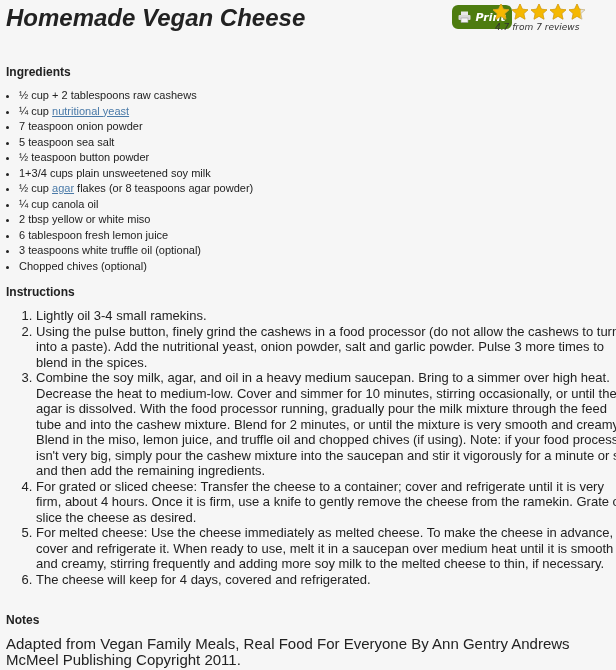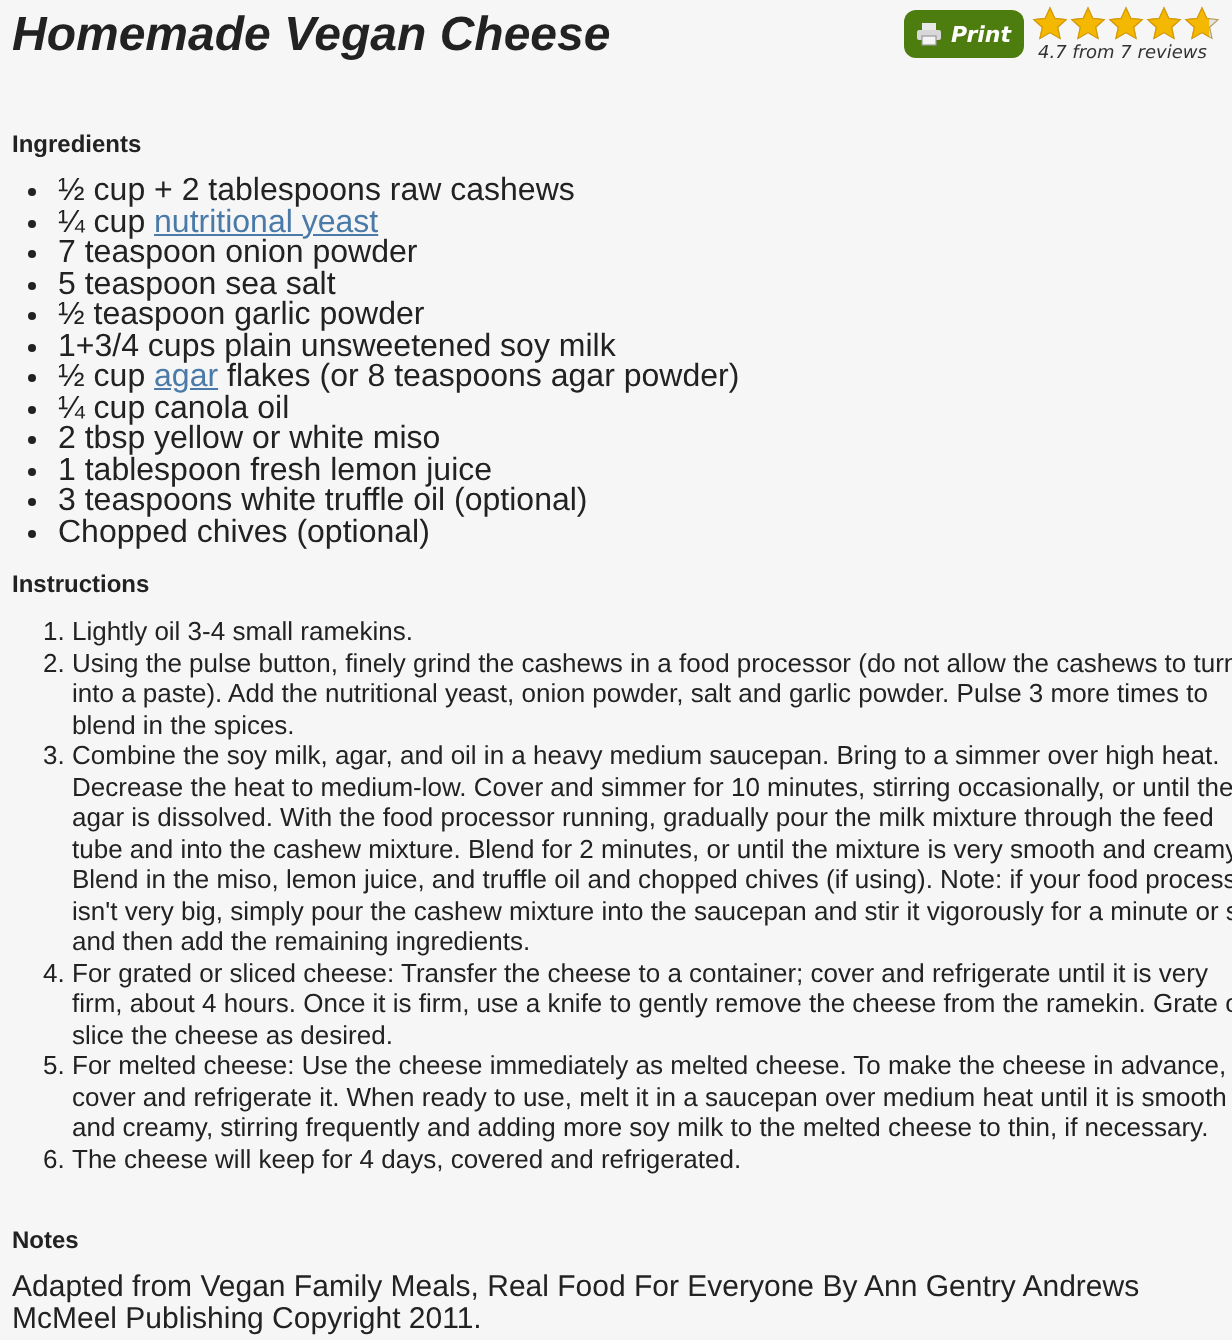--- a/index.html
+++ b/index.html
@@ -44,21 +44,21 @@
       font-size: 11px;
       display: flex;
       align-items: center;
       justify-content: center;
       gap: 4px;
       cursor: pointer;
     }
     .print-btn svg { display: block; }
     .rating {
       position: absolute;
-      left: 516px;
+      left: 492px;
       top: 3px;
       width: 96px;
     }
     .stars {
       display: flex;
       gap: 1px;
       height: 18px;
     }
     .star svg { display: block; }
     .rating-text {
@@ -78,22 +78,22 @@
       left: 6px;
     }
     .h-ingredients { top: 65px; }
     .h-instructions { top: 285px; }
     .h-notes { top: 613px; }
     ul.ingredients {
       position: absolute;
       top: 88px;
       left: 0;
       margin: 0;
-      padding-left: 29px;
-      font-size: 16px;
+      padding-left: 19px;
+      font-size: 11px;
       line-height: 15.5px;
     }
     ul.ingredients li {
       list-style: disc;
     }
     a.link {
       color: #4a7aa8;
       text-decoration: underline;
     }
     ol.instructions {
@@ -197,26 +197,26 @@
     <div class="rating-text">4.7 from 7 reviews</div>
   </div>
 </div>
 
 <h2 class="h-ingredients">Ingredients</h2>
 <ul class="ingredients" id="ingredients-list">
     <li><span>½ cup + 2 tablespoons raw cashews</span></li>
     <li><span>¼ cup </span><a class="link">nutritional yeast</a></li>
     <li><span>7 teaspoon onion powder</span></li>
     <li><span>5 teaspoon sea salt</span></li>
-    <li><span>½ teaspoon garlic powder</span></li>
+    <li><span>½ teaspoon button powder</span></li>
     <li><span>1+3/4 cups plain unsweetened soy milk</span></li>
     <li><span>½ cup </span><a class="link">agar</a><span> flakes (or 8 teaspoons agar powder)</span></li>
     <li><span>¼ cup canola oil</span></li>
     <li><span>2 tbsp yellow or white miso</span></li>
-    <li><span>1 tablespoon fresh lemon juice</span></li>
+    <li><span>6 tablespoon fresh lemon juice</span></li>
     <li><span>3 teaspoons white truffle oil (optional)</span></li>
     <li><span>Chopped chives (optional)</span></li>
   </ul>
 
 <h2 class="h-instructions">Instructions</h2>
 <ol class="instructions" id="instructions-list">
     <li>Lightly oil 3-4 small ramekins.</li>
     <li>Using the pulse button, finely grind the cashews in a food processor (do not allow the cashews to turn into a paste). Add the nutritional yeast, onion powder, salt and garlic powder. Pulse 3 more times to blend in the spices.</li>
     <li>Combine the soy milk, agar, and oil in a heavy medium saucepan. Bring to a simmer over high heat. Decrease the heat to medium-low. Cover and simmer for 10 minutes, stirring occasionally, or until the agar is dissolved. With the food processor running, gradually pour the milk mixture through the feed tube and into the cashew mixture. Blend for 2 minutes, or until the mixture is very smooth and creamy. Blend in the miso, lemon juice, and truffle oil and chopped chives (if using). Note: if your food processor isn't very big, simply pour the cashew mixture into the saucepan and stir it vigorously for a minute or so, and then add the remaining ingredients.</li>
     <li>For grated or sliced cheese: Transfer the cheese to a container; cover and refrigerate until it is very firm, about 4 hours. Once it is firm, use a knife to gently remove the cheese from the ramekin. Grate or slice the cheese as desired.</li>

